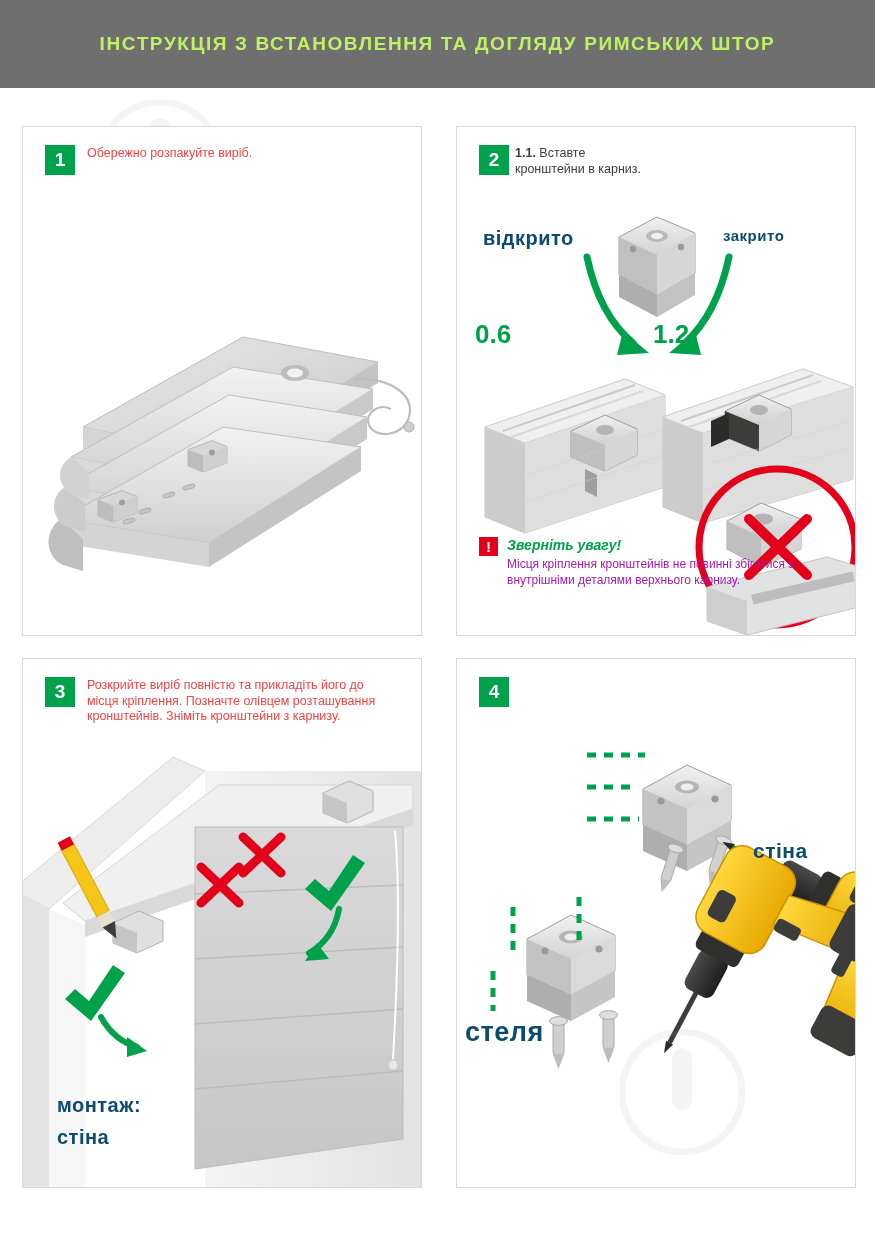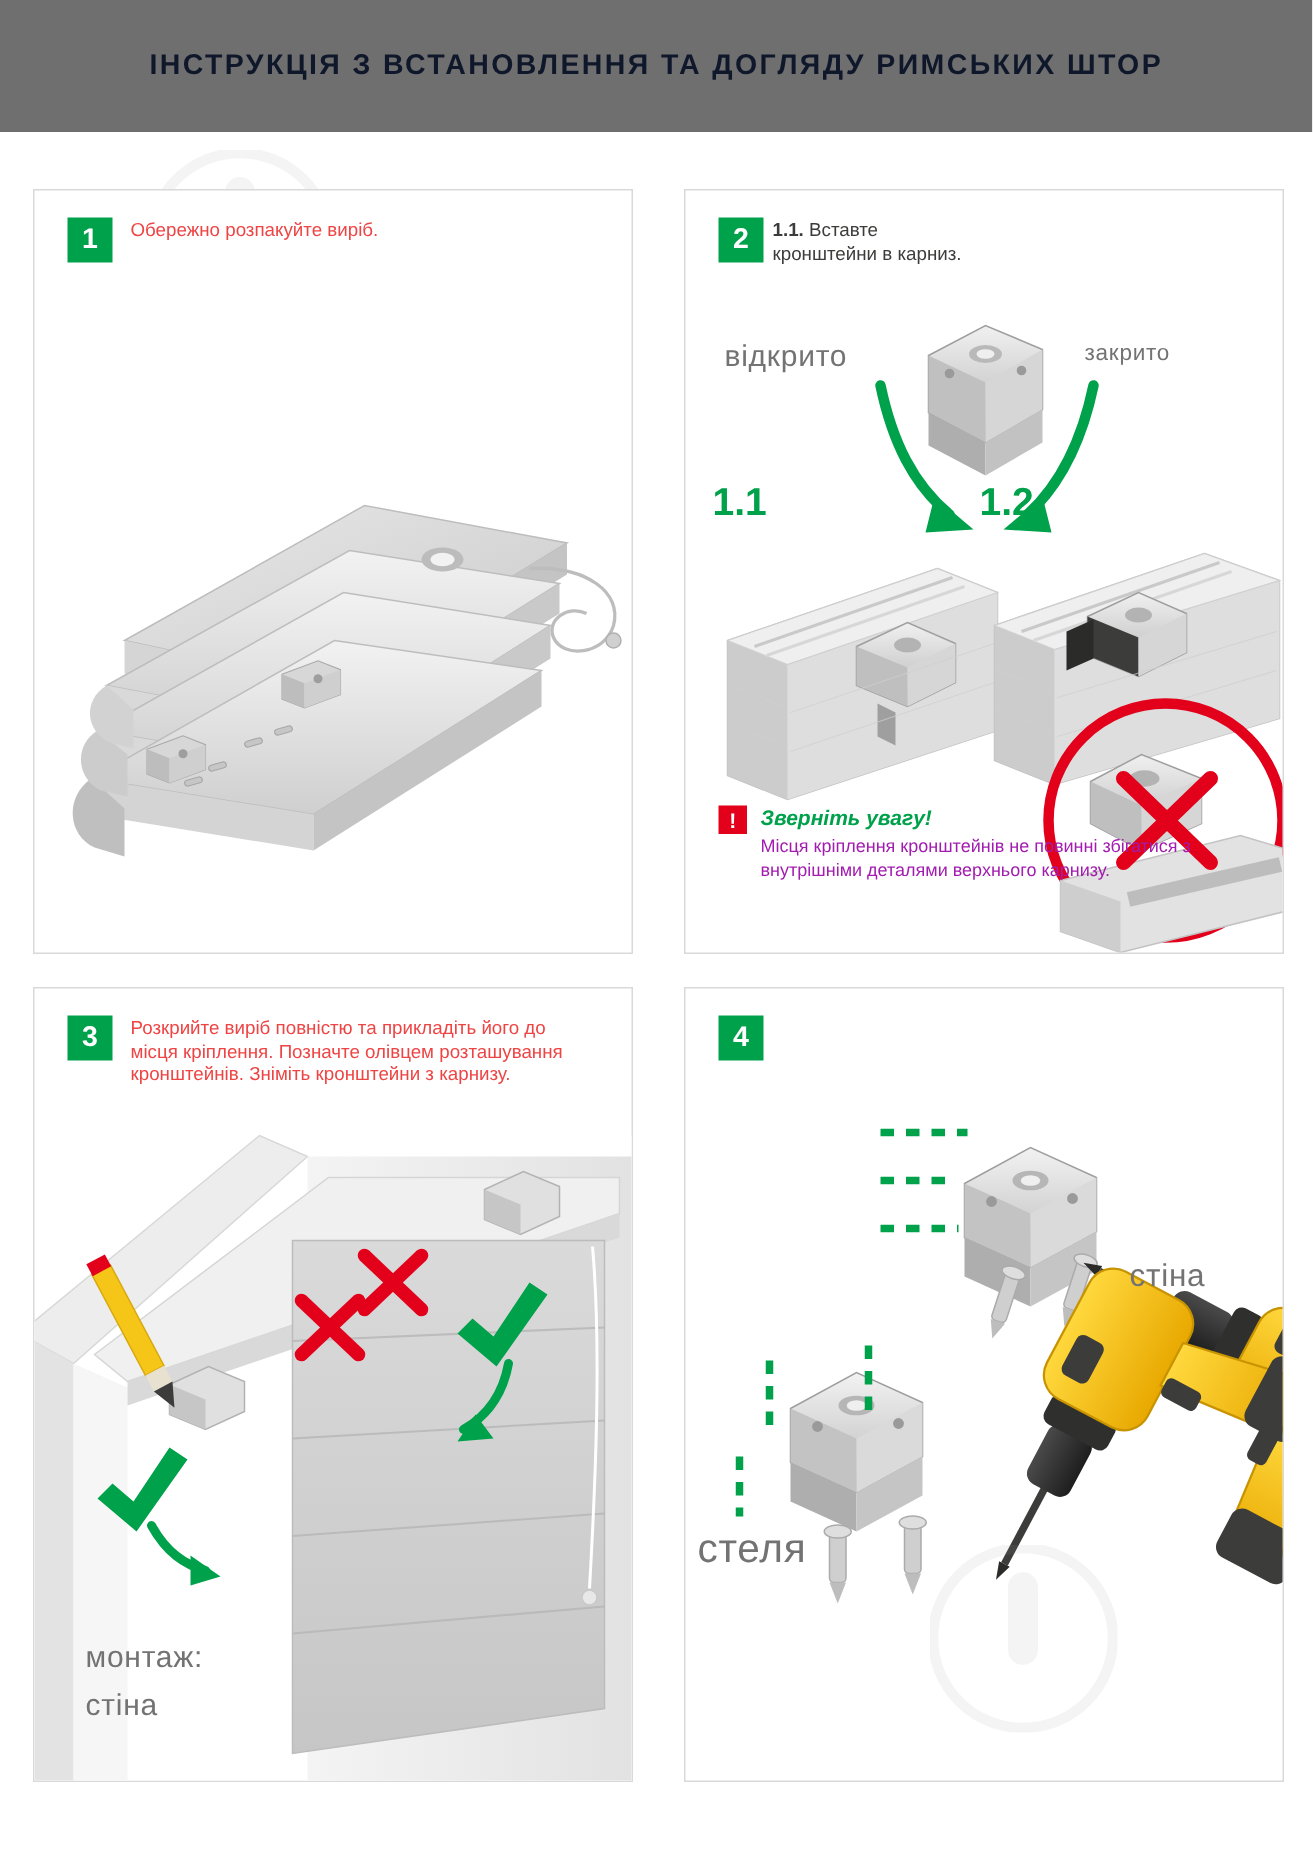--- a/index.html
+++ b/index.html
@@ -17,21 +17,21 @@
   }
   
   .header {
     position: absolute;
     left: 0; top: 0;
     width: 875px; height: 88px;
     background: #706f6f;
     display: flex; align-items: center; justify-content: center;
   }
   .header-title {
-    color: #0f172a;
+    color: #bef264;
     font-size: 19px;
     font-weight: bold;
     letter-spacing: 1.6px;
     text-transform: uppercase;
     text-align: center;
   }
   
   .panel {
     position: absolute;
     border: 1px solid #d9d9d9;
@@ -72,22 +72,22 @@
   #p2-col-2 { left: 200px; top: 19px; width: 180px; }
   .col-text b { font-weight: bold; }
 
   
   .ill { position: absolute; inset: 0; overflow: hidden; }
   svg { display: block; }
 
   
   .green-label {
     position: absolute;
-    color: #737373;
-    font-weight: normal;
+    color: #0c4a6e;
+    font-weight: bold;
     letter-spacing: .5px;
   }
   .big-num {
     position: absolute;
     color: #00a14b;
     font-weight: bold;
     font-size: 26px;
   }
   .attention-box {
     position: absolute;
@@ -306,21 +306,21 @@
           <g stroke="#e2001a" stroke-width="10" stroke-linecap="round">
             <line x1="292" y1="392" x2="350" y2="448"></line>
             <line x1="350" y1="392" x2="292" y2="448"></line>
           </g>
         </g>
       </svg>
     </div>
 
     <div class="green-label" style="left:26px; top:100px; font-size:20px;">відкрито</div>
     <div class="green-label" style="left:266px; top:100px; font-size:15px;">закрито</div>
-    <div class="big-num" style="left:18px; top:192px;">1.1</div>
+    <div class="big-num" style="left:18px; top:192px;">0.6</div>
     <div class="big-num" style="left:196px; top:192px;">1.2</div>
 
     <div class="attention-box">
       <div class="excl">!</div>
       <div class="attention-title">Зверніть увагу!</div>
       <div class="attention-body">Місця кріплення кронштейнів не повинні збігатися з внутрішніми деталями верхнього карнизу.</div>
     </div>
   </div>
 
   <div class="panel" id="panel-3">

